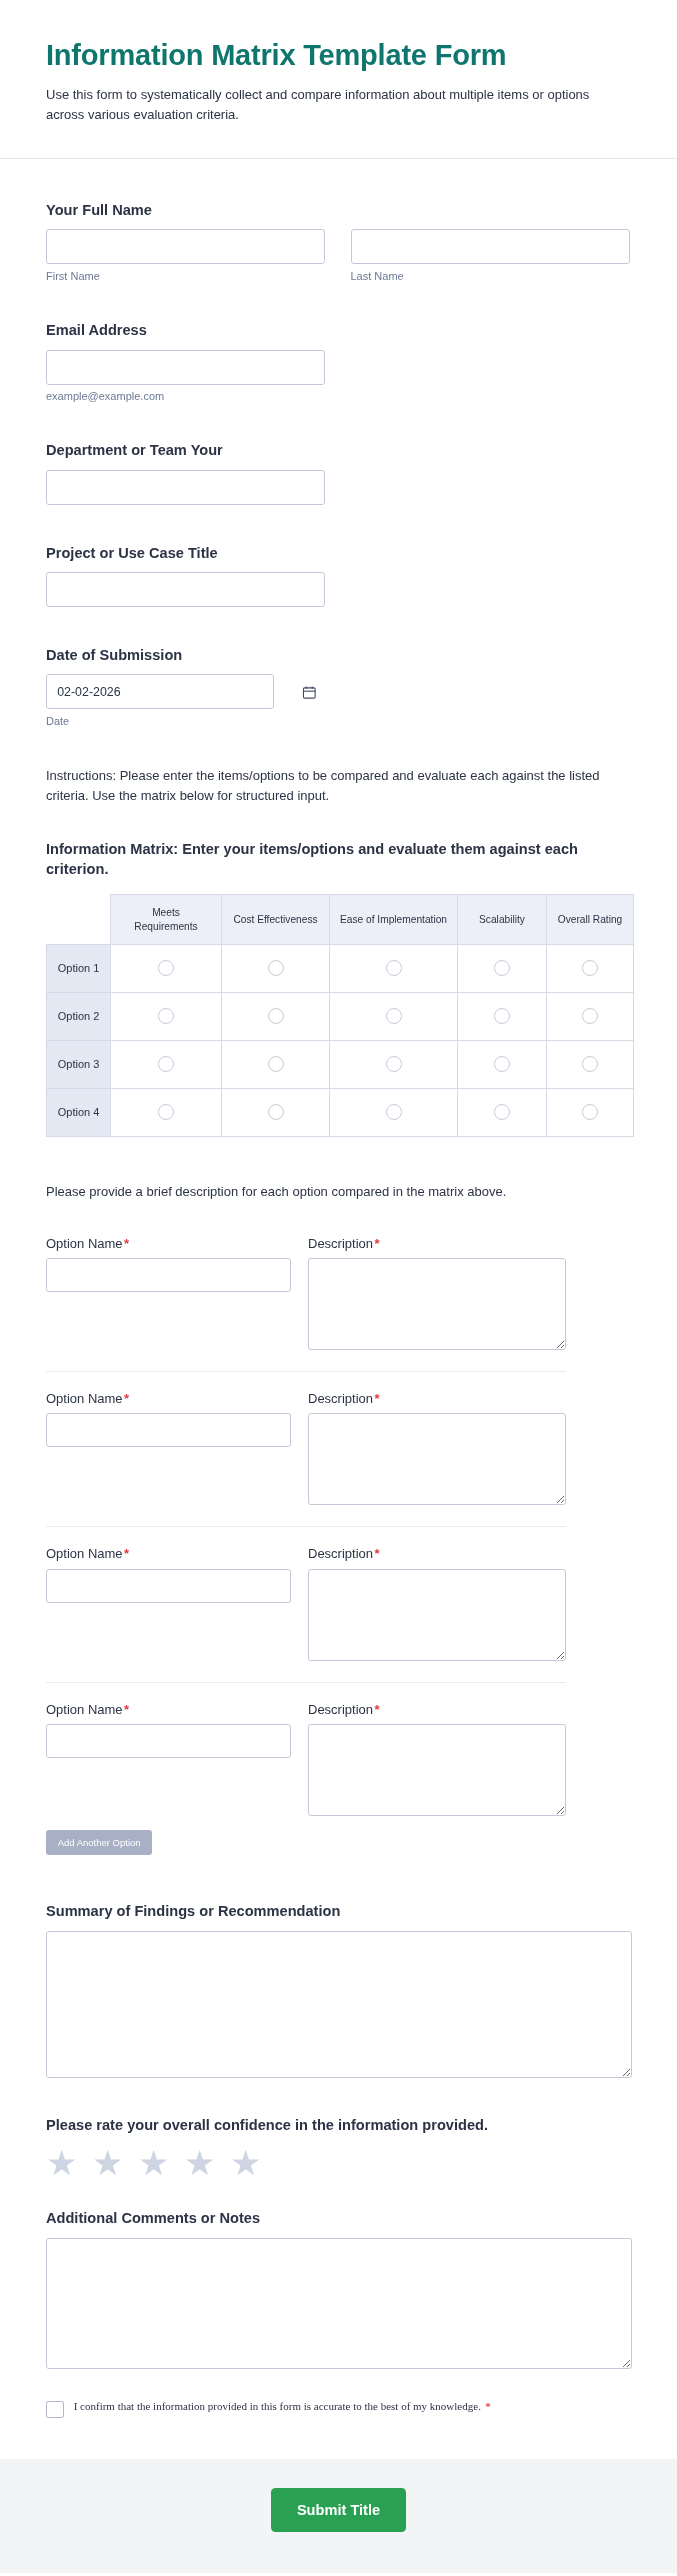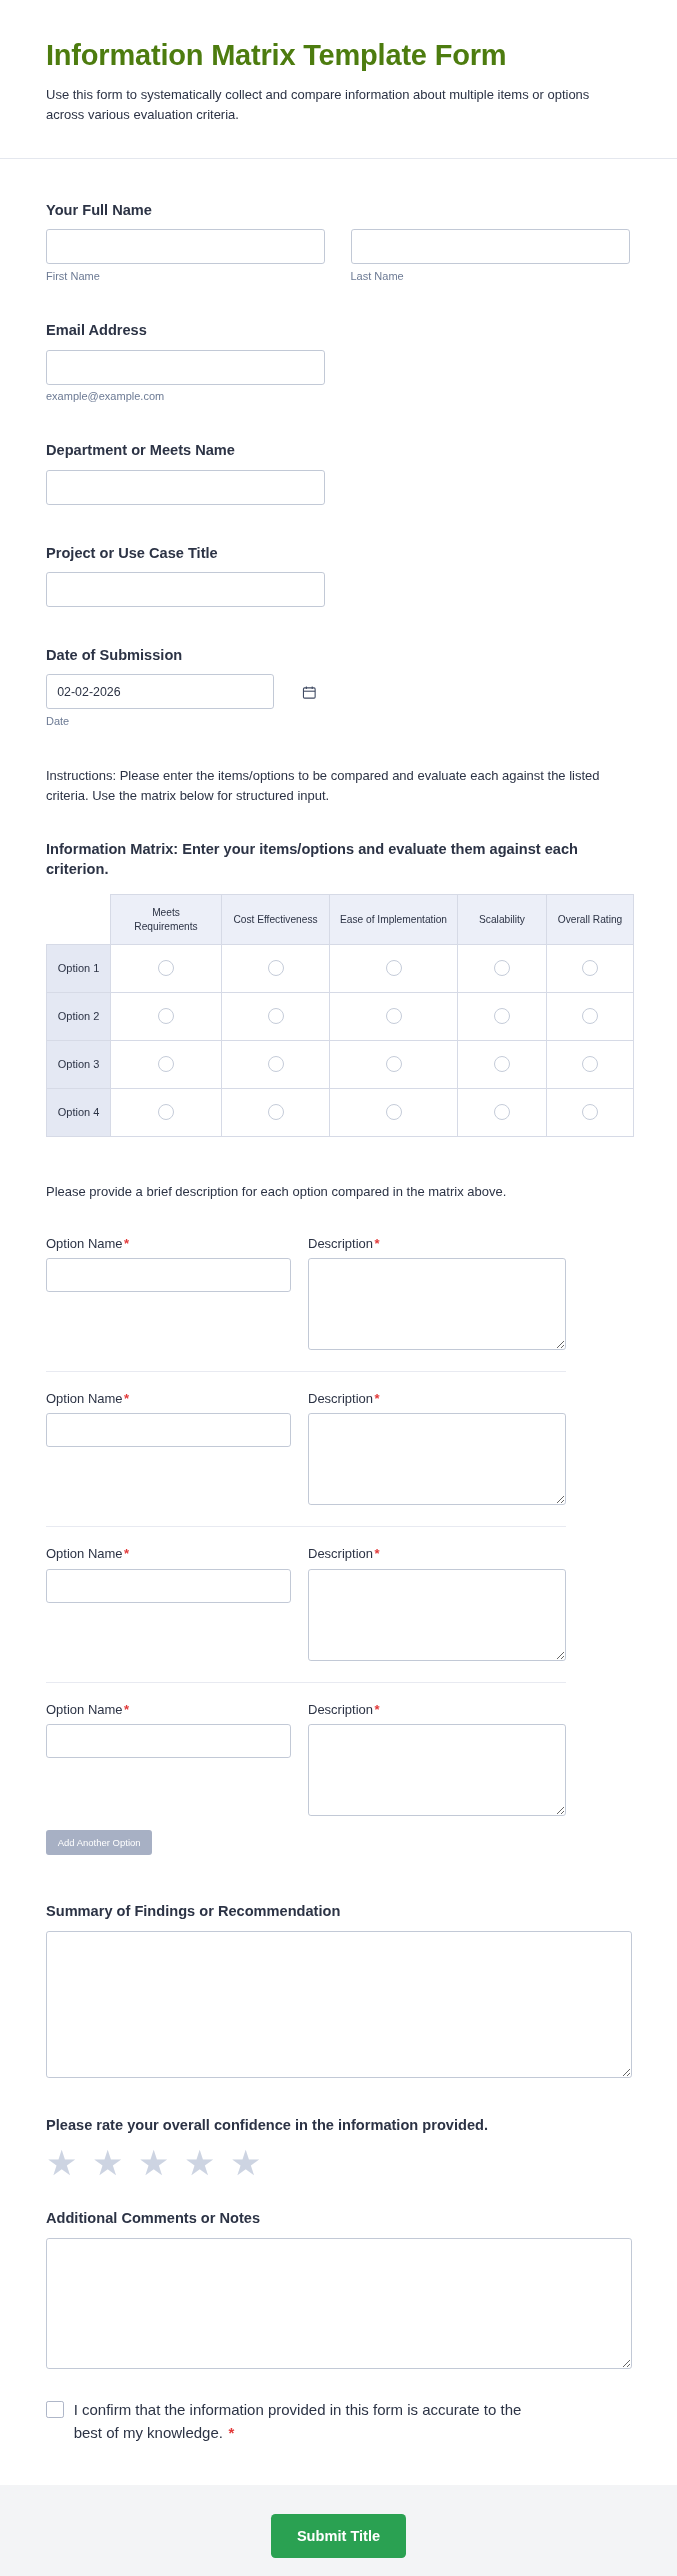--- a/index.html
+++ b/index.html
@@ -9,21 +9,21 @@
     font-family: "Liberation Sans", sans-serif;
     color: #2c3345;
   }
   .page { width: 677px; background: #fff; }
 
   
   .form-header { padding: 39px 46px 0 46px; }
   .form-title {
     font-size: 29px;
     font-weight: bold;
-    color: #4d7c0f;
+    color: #0f766e;
     letter-spacing: -0.2px;
   }
   .form-subtitle {
     margin-top: 13px;
     font-size: 13px;
     line-height: 1.5;
     color: #2c3345;
     max-width: 555px;
   }
   .header-divider {
@@ -227,24 +227,25 @@
     flex: 0 0 auto;
     width: 17.5px;
     height: 17.5px;
     border: 1.5px solid #aeb6c8;
     border-radius: 2.2px;
     background: #fff;
     margin-top: 2.9px;
     cursor: pointer;
   }
   .confirm-text {
-    font-size: 15px;
+    font-size: 11px;
     line-height: 1.55;
     color: #2c3345;
     max-width: 452px;
+    font-family: Liberation Serif, serif;
   }
 
   
   .form-footer {
     margin-top: 41px;
     width: 677px;
     background: #f3f4f6;
     padding: 29px 0 41px 0;
     text-align: center;
   }
@@ -292,21 +293,21 @@
 
     
     <div class="field">
       <div class="field-label">Email Address</div>
       <input type="text" class="text-input" style="">
       <div class="sublabel">example@example.com</div>
     </div>
 
     
     <div class="field">
-      <div class="field-label">Department or Meets Name</div>
+      <div class="field-label">Department or Team Your</div>
       <input type="text" class="text-input" style="">
     </div>
 
     
     <div class="field">
       <div class="field-label">Project or Use Case Title</div>
       <input type="text" class="text-input" style="">
     </div>
 
     

